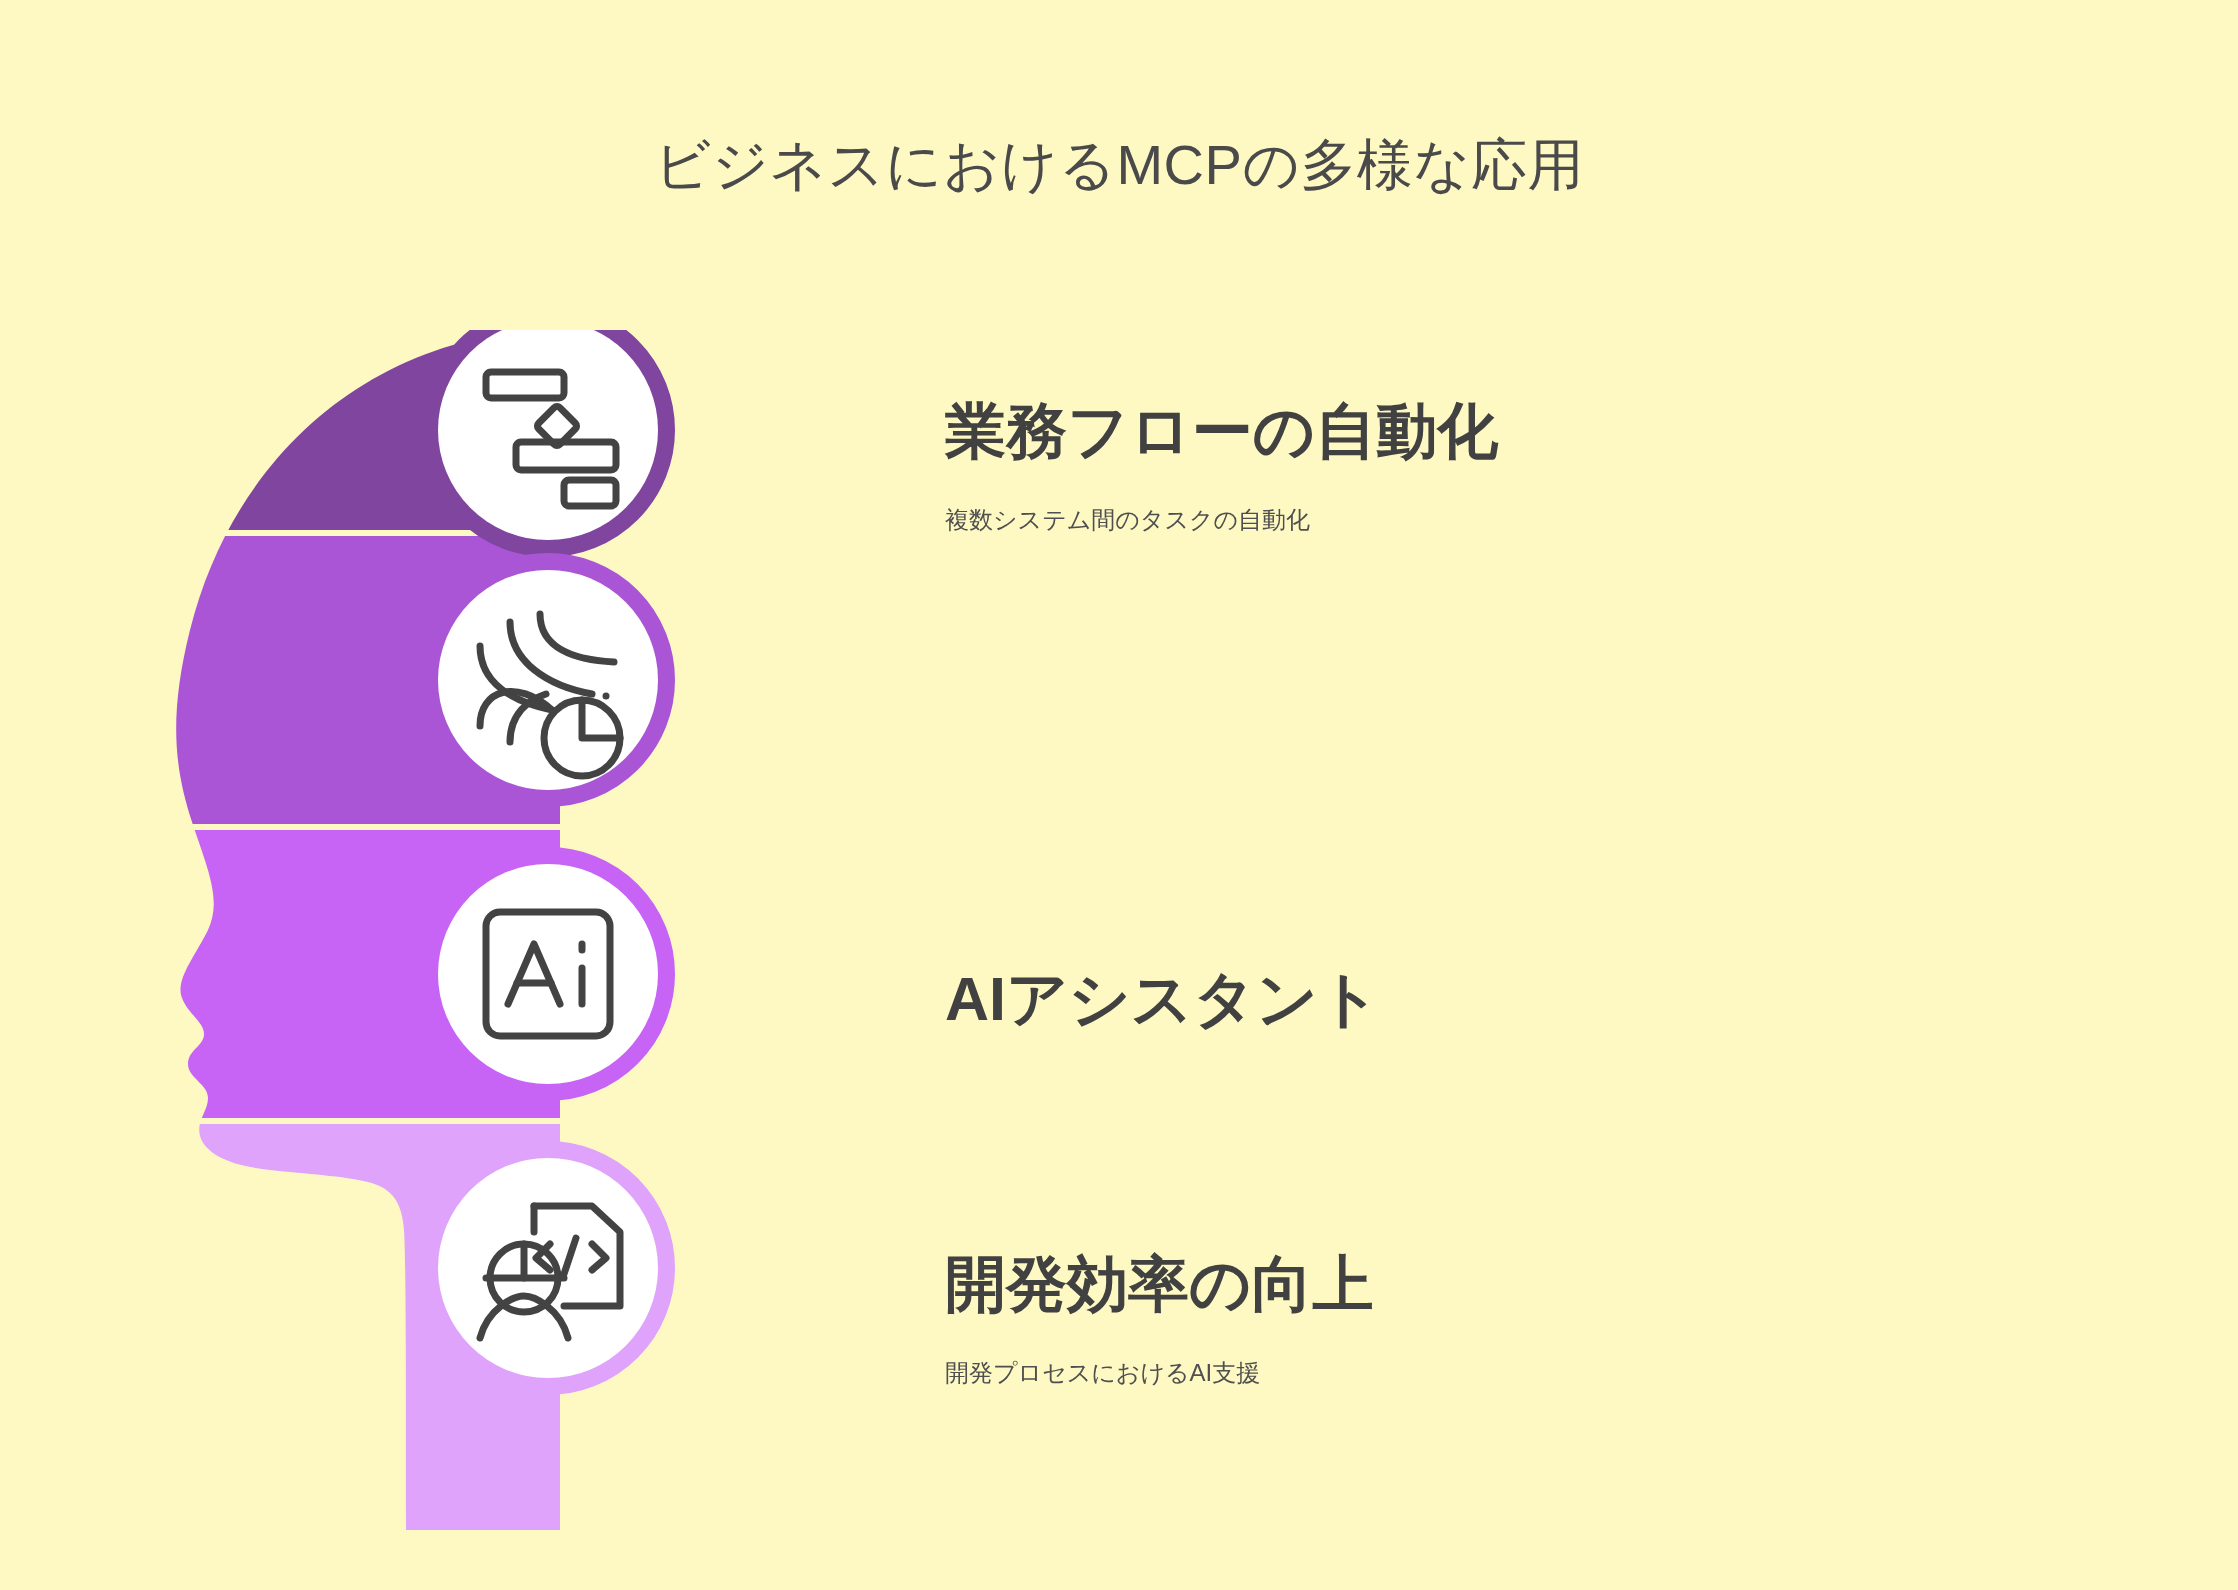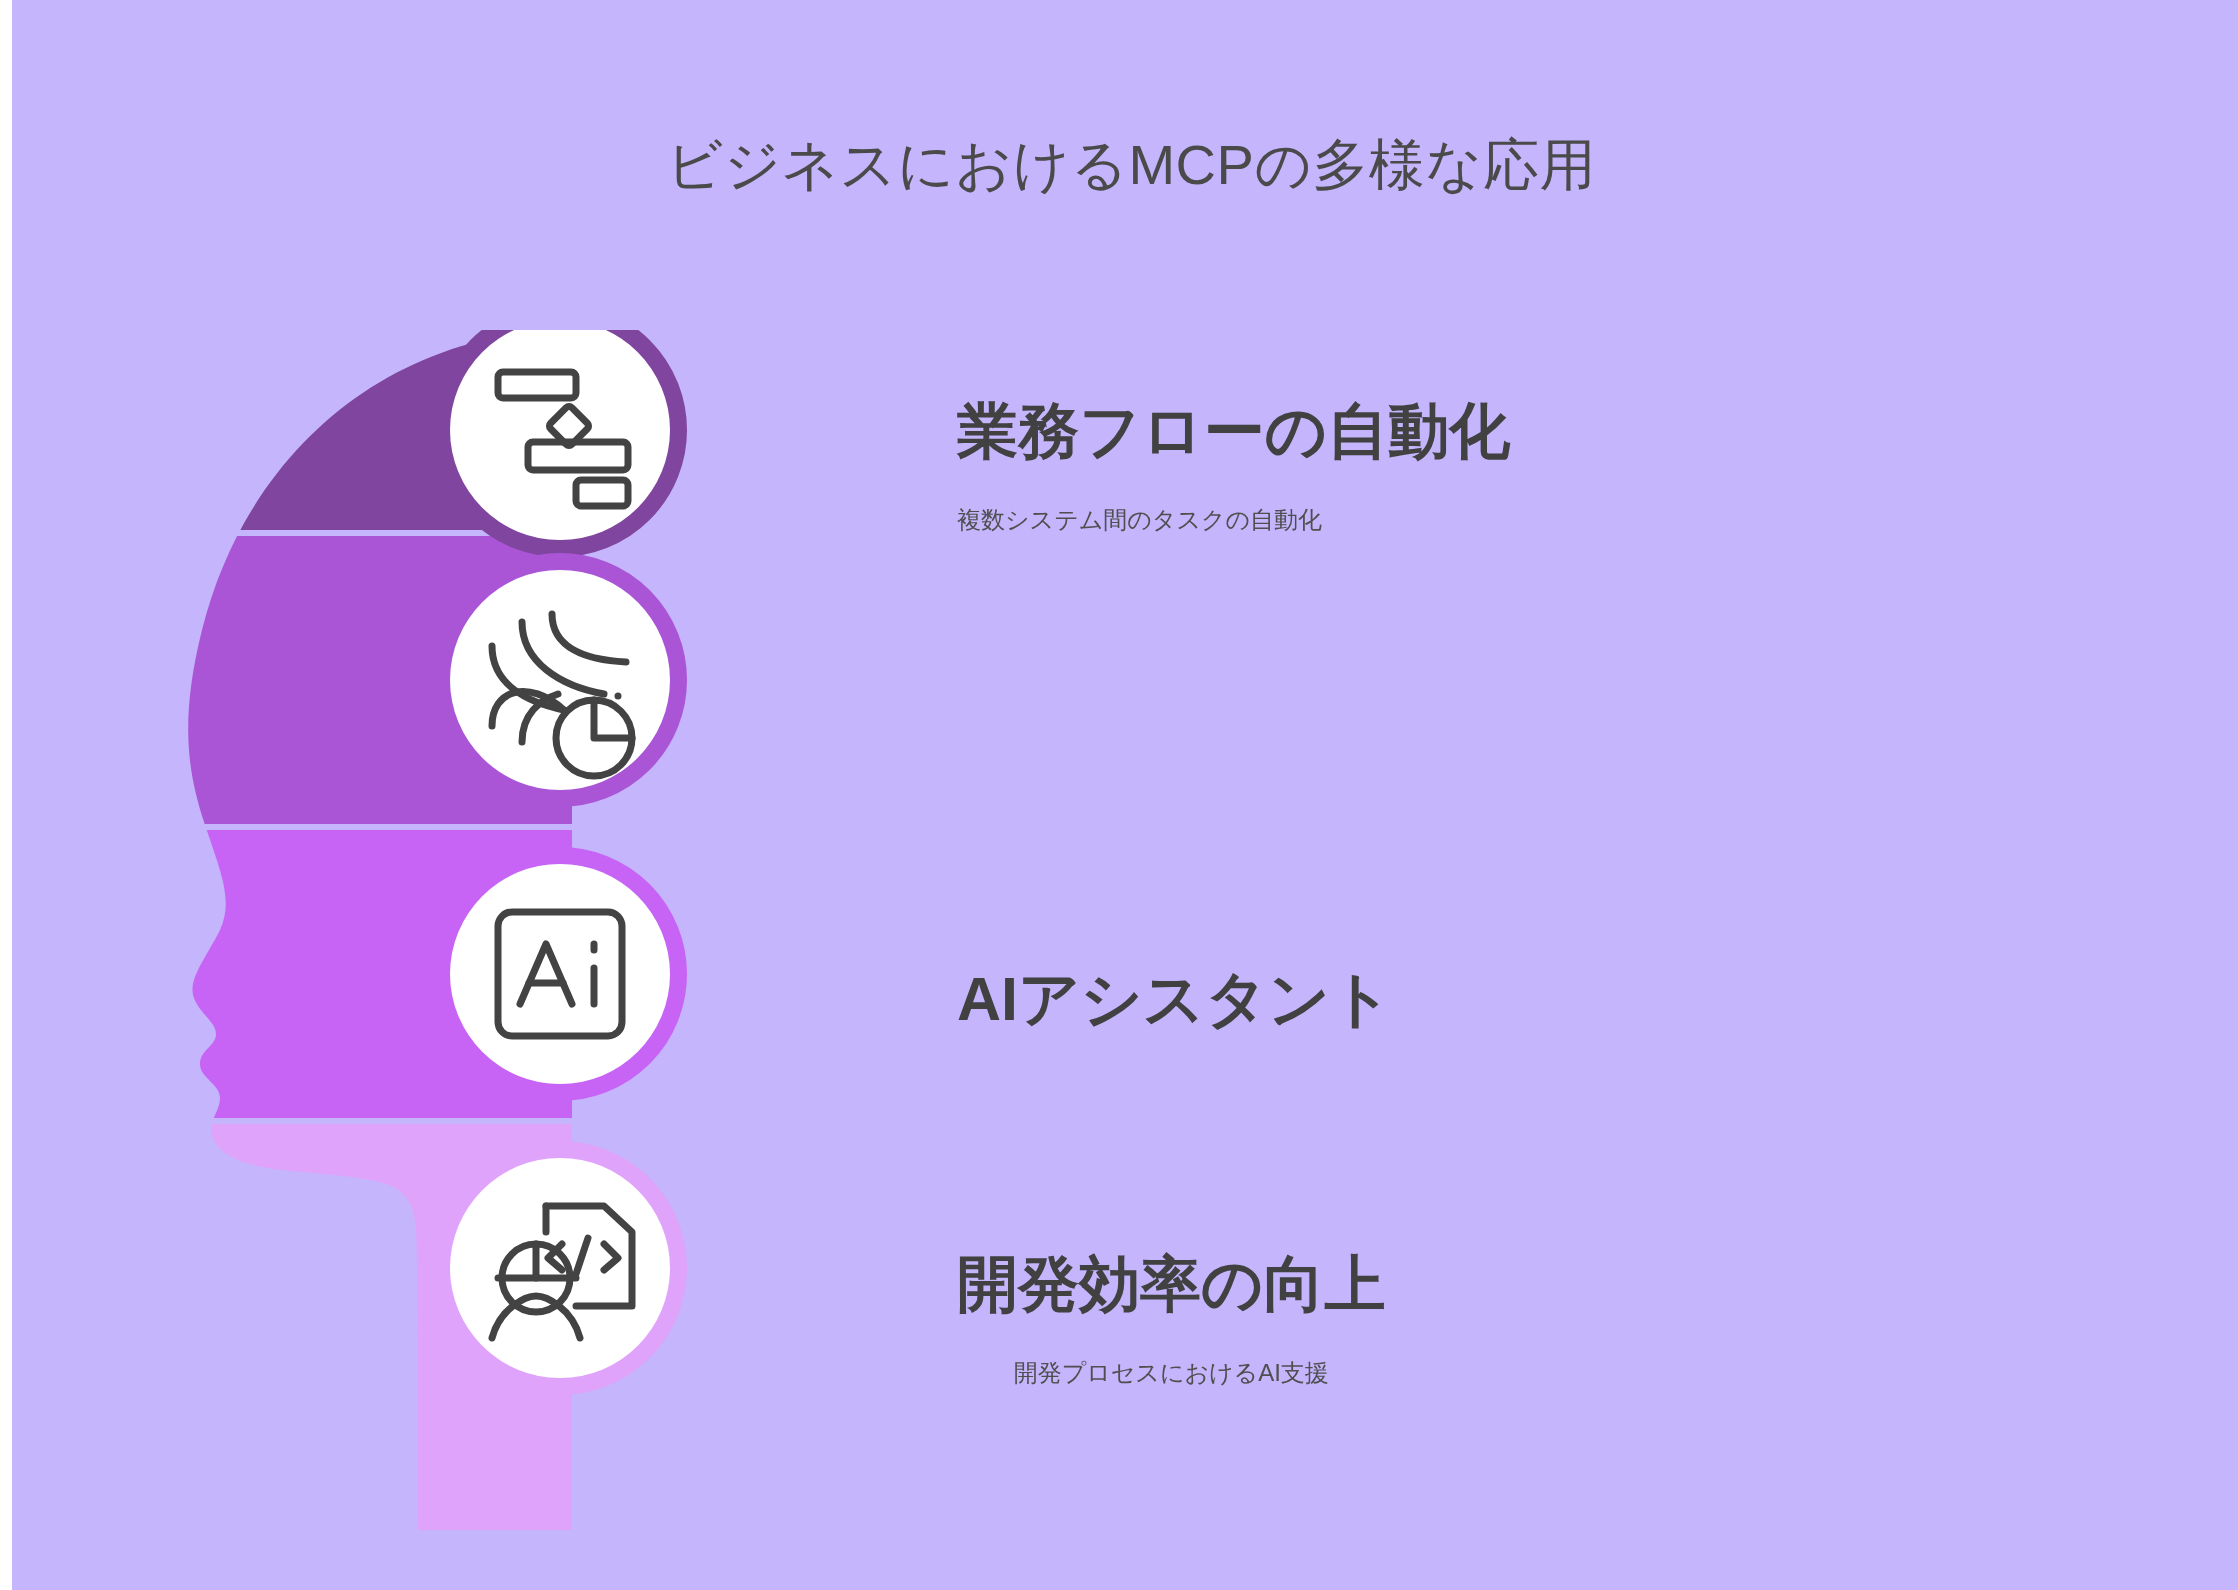--- a/index.html
+++ b/index.html
@@ -11,22 +11,21 @@
     width: 2238px;
     height: 1590px;
     font-family: "Liberation Sans", "DejaVu Sans", sans-serif;
     overflow: hidden;
     position: relative;
   }
 
   #page-root {
     position: absolute;
     inset: 0;
-    background: #c4b5fd;
-    margin-left: 12px;
+    background: #fef9c3;
   }
 
   
   .page-title {
     position: absolute;
     left: 0;
     top: 130px;
     width: 2238px;
     text-align: center;
     font-size: 56px;
@@ -64,21 +63,21 @@
     font-weight: 400;
     color: #4f4f4f;
     line-height: 1.3;
     margin: 0;
     white-space: nowrap;
   }
 
   .e0 { top: 395px; }
   .e1 { top: 678px; }
   .e2 { top: 963px; text-align: center; }
-  .e3 { top: 1248px; text-align: center; }
+  .e3 { top: 1248px; }
 </style>
 </head>
 <body>
 
 <div id="page-root">
 
   <div class="page-title">ビジネスにおけるMCPの多様な応用</div>
 
   <svg id="head-svg" viewBox="0 0 720 1200">
     <defs>

